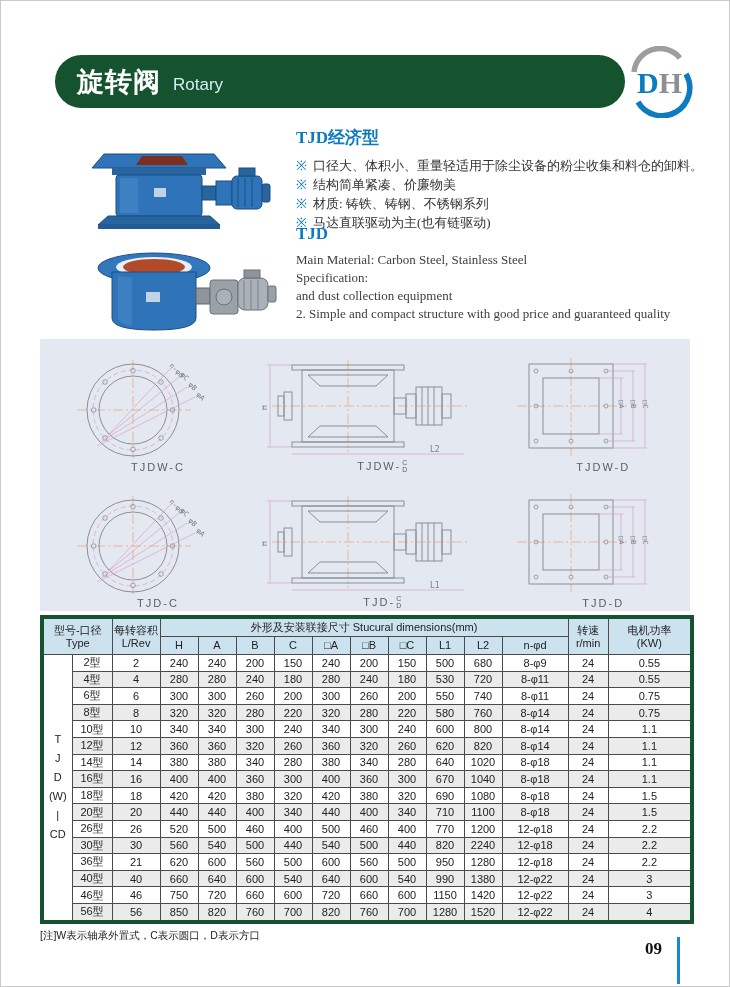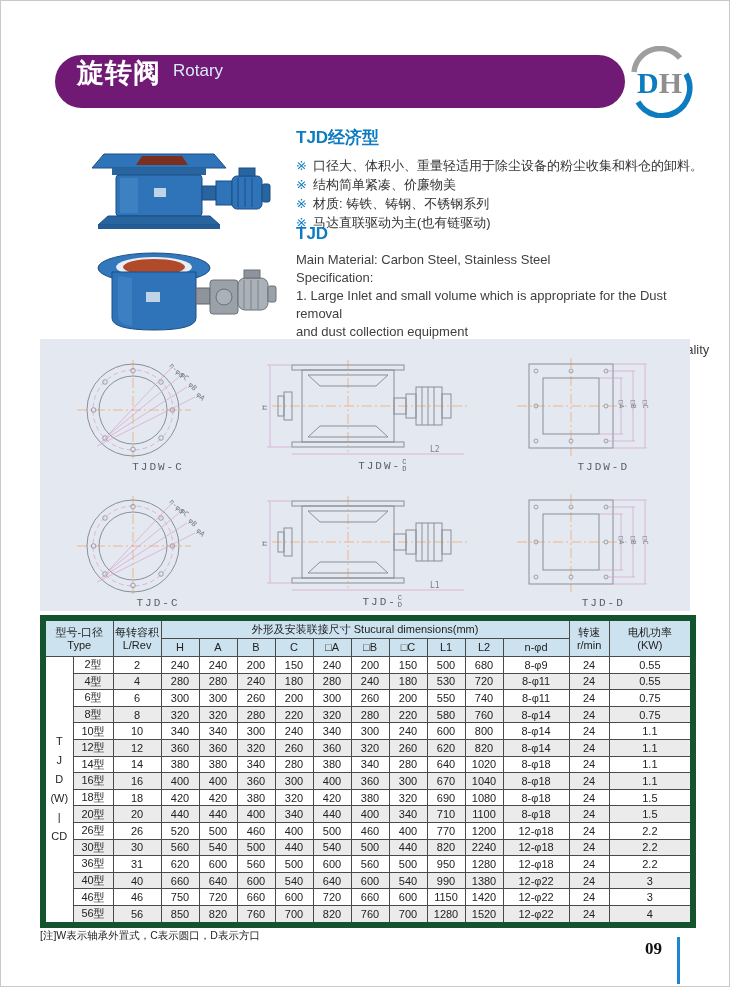--- a/index.html
+++ b/index.html
@@ -6,61 +6,61 @@
   body{
     width:730px;height:987px;position:relative;background:#ffffff;
     font-family:"Liberation Sans","DejaVu Sans",sans-serif;color:#222;
     overflow:hidden;
   }
   .page-frame{position:absolute;left:0;top:0;width:728px;height:985px;border:1px solid #c9c9c9;}
 
   
   .header-bar{
     position:absolute;left:55px;top:55px;width:570px;height:53px;
-    background:#701a75;border-radius:27px;display:flex;padding-left:22px;box-sizing:border-box;
+    background:#14532d;border-radius:27px;display:flex;align-items:center;padding-left:22px;box-sizing:border-box;
   }
   .title-zh{font-size:27px;font-weight:bold;color:#ffffff;letter-spacing:1px;}
   .title-en{font-size:17px;color:#d8ecf9;margin-left:12px;margin-top:6px;}
   .logo{position:absolute;left:622px;top:46px;width:76px;height:72px;}
 
   
   .photos{position:absolute;left:62px;top:138px;width:225px;}
   .photo{display:block;margin-bottom:8px;}
 
   
-  .sec{position:absolute;left:296px;width:420px;}
+  .sec{position:absolute;left:296px;width:420px;font-family:Liberation Serif, serif;}
   .sec-economy{top:126px;}
   .sec-tjd{top:224px;}
   .sec-heading{font-size:17px;font-weight:bold;color:#0c7bc0;margin-bottom:7px;}
   .bullet-list{list-style:none;margin:0;padding:0;}
   .bullet-list li{font-size:13px;line-height:19px;color:#333;white-space:nowrap;}
   .bullet-marker{color:#0c7bc0;margin-right:6px;}
   .tjd-line{font-size:13px;line-height:18px;color:#404040;}
 
   
   .drawings-panel{
     position:absolute;left:40px;top:339px;width:650px;height:272px;background:#e4e8f1;
     display:grid;grid-template-columns:32% 37% 31%;grid-template-rows:50% 50%;
   }
   .figure{display:flex;flex-direction:column;align-items:center;justify-content:flex-end;padding-bottom:2px;}
   .fig-label{
-    font-family:Liberation Mono, monospace;
+    font-family:Liberation Sans, sans-serif;
     font-size:11px;color:#5a5f66;letter-spacing:2px;margin-top:1px;display:flex;align-items:center;margin-left:28px;
   }
   .stack{display:inline-flex;flex-direction:column;font-size:7px;line-height:7px;letter-spacing:0;margin-left:1px;}
   .draw-line{stroke:#8a8f98;stroke-width:1;fill:none;}
   .dim-text{fill:#7a7f86;font-family:"DejaVu Sans Mono",monospace;}
 
   
   .spec-table{
     position:absolute;left:40px;top:615px;width:650px;border-collapse:collapse;
     font-size:11px;text-align:center;table-layout:fixed;
   }
   .spec-table th,.spec-table td{border:1px solid #4a4a4a;padding:0;}
-  .spec-table{border:6px solid #14532d;}
+  .spec-table{border:4px solid #14532d;}
   .spec-table thead th{background:#cde2ef;font-weight:normal;font-size:11px;line-height:13px;padding:2px 0;}
   .spec-table tbody td{height:15.6px;background:#ffffff;}
   .spec-table tbody tr:nth-child(even) td{background:#ebebeb;}
   .side-label{font-size:11px;line-height:13px;background:#ffffff !important;}
   .side-label div{margin:6px 0;}
 
   .note{position:absolute;left:40px;top:929px;font-size:10.5px;color:#222;}
   .page-num{position:absolute;left:645px;top:939px;font-family:"Liberation Serif","DejaVu Serif",serif;font-size:17px;font-weight:bold;color:#111;text-align:center;}
   .page-rule{position:absolute;left:677px;top:937px;width:2.5px;height:47px;background:#1c86d1;}
 </style>
@@ -124,21 +124,20 @@
     <li><span class="bullet-marker">※</span><span>结构简单紧凑、价廉物美</span></li>
     <li><span class="bullet-marker">※</span><span>材质: 铸铁、铸钢、不锈钢系列</span></li>
     <li><span class="bullet-marker">※</span><span>马达直联驱动为主(也有链驱动)</span></li>
   </ul>
 </div>
 
 <div class="sec sec-tjd">
   <div class="sec-heading">TJD</div>
   <div class="tjd-line">Main Material: Carbon Steel, Stainless Steel</div>
   <div class="tjd-line">Specification:</div>
-  <div class="tjd-line">1. Large Inlet and small volume which is appropriate for the Dust removal</div>
   <div class="tjd-line">and dust collection equipment</div>
   <div class="tjd-line">2. Simple and compact structure with good price and guaranteed quality</div>
 </div>
 
 <div class="drawings-panel">
 
   <div class="figure">
     <svg width="150" height="104" viewBox="0 0 150 104">
       <line x1="8" y1="54" x2="122" y2="54" stroke="#f0aa74" stroke-width="0.8" stroke-dasharray="10 3 2 3"></line>
       <line x1="64" y1="4" x2="64" y2="102" stroke="#f0aa74" stroke-width="0.8" stroke-dasharray="10 3 2 3"></line>
@@ -588,21 +587,21 @@
         <td>500</td>
         <td>440</td>
         <td>820</td>
         <td>2240</td>
         <td>12-φ18</td>
         <td>24</td>
         <td>2.2</td>
       </tr>
       <tr>
         <td>36型</td>
-        <td>31</td>
+        <td>21</td>
         <td>620</td>
         <td>600</td>
         <td>560</td>
         <td>500</td>
         <td>600</td>
         <td>560</td>
         <td>500</td>
         <td>950</td>
         <td>1280</td>
         <td>12-φ18</td>

